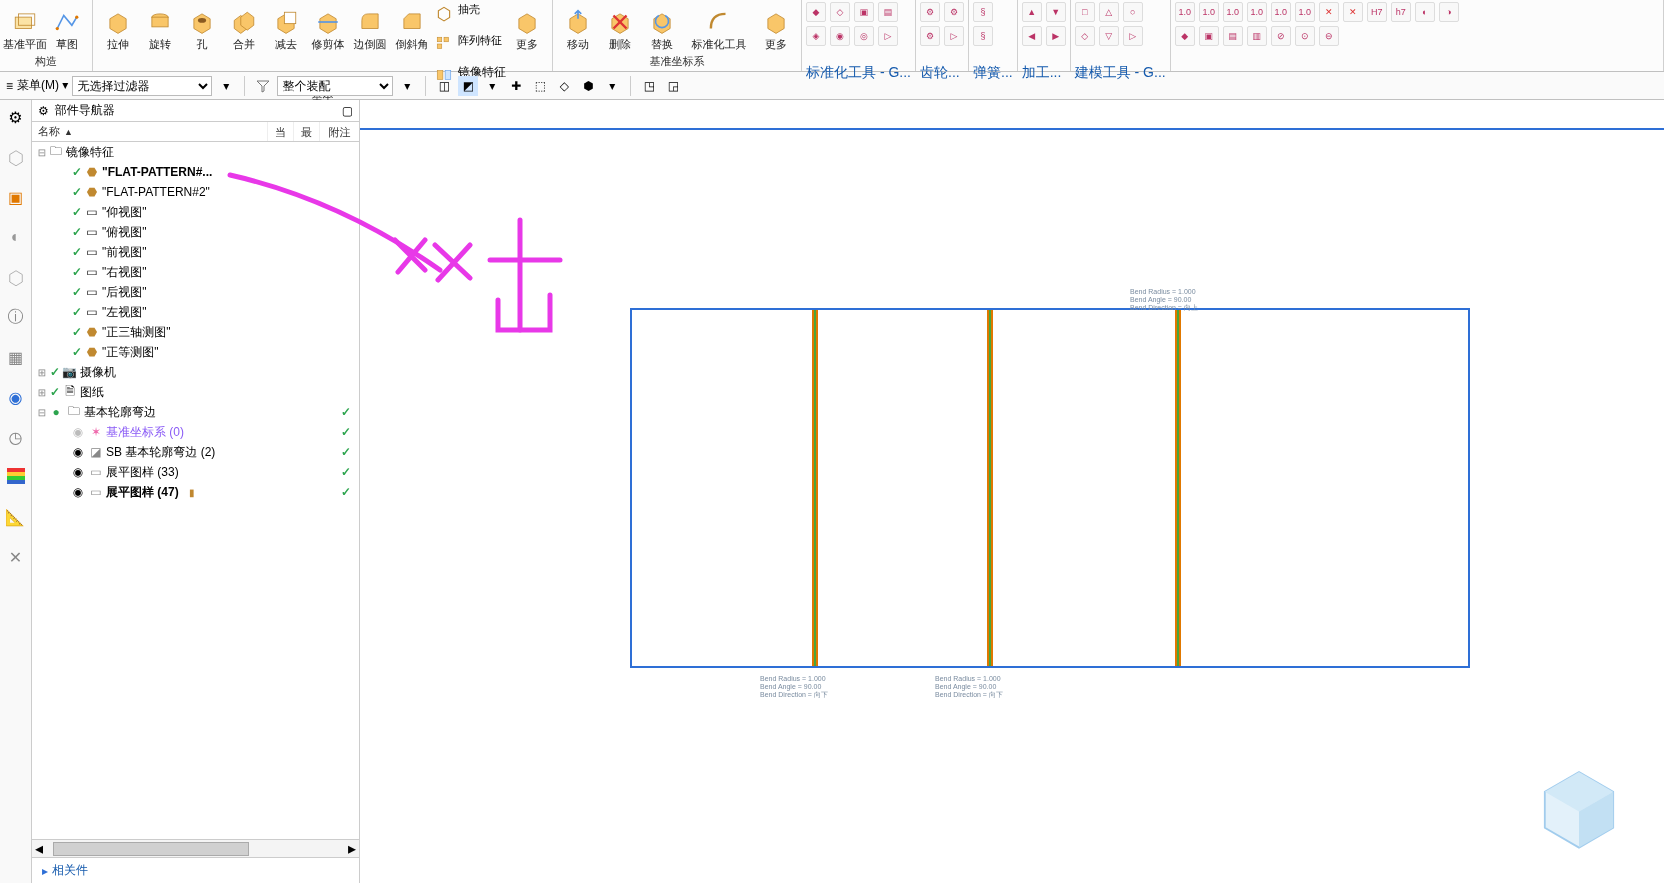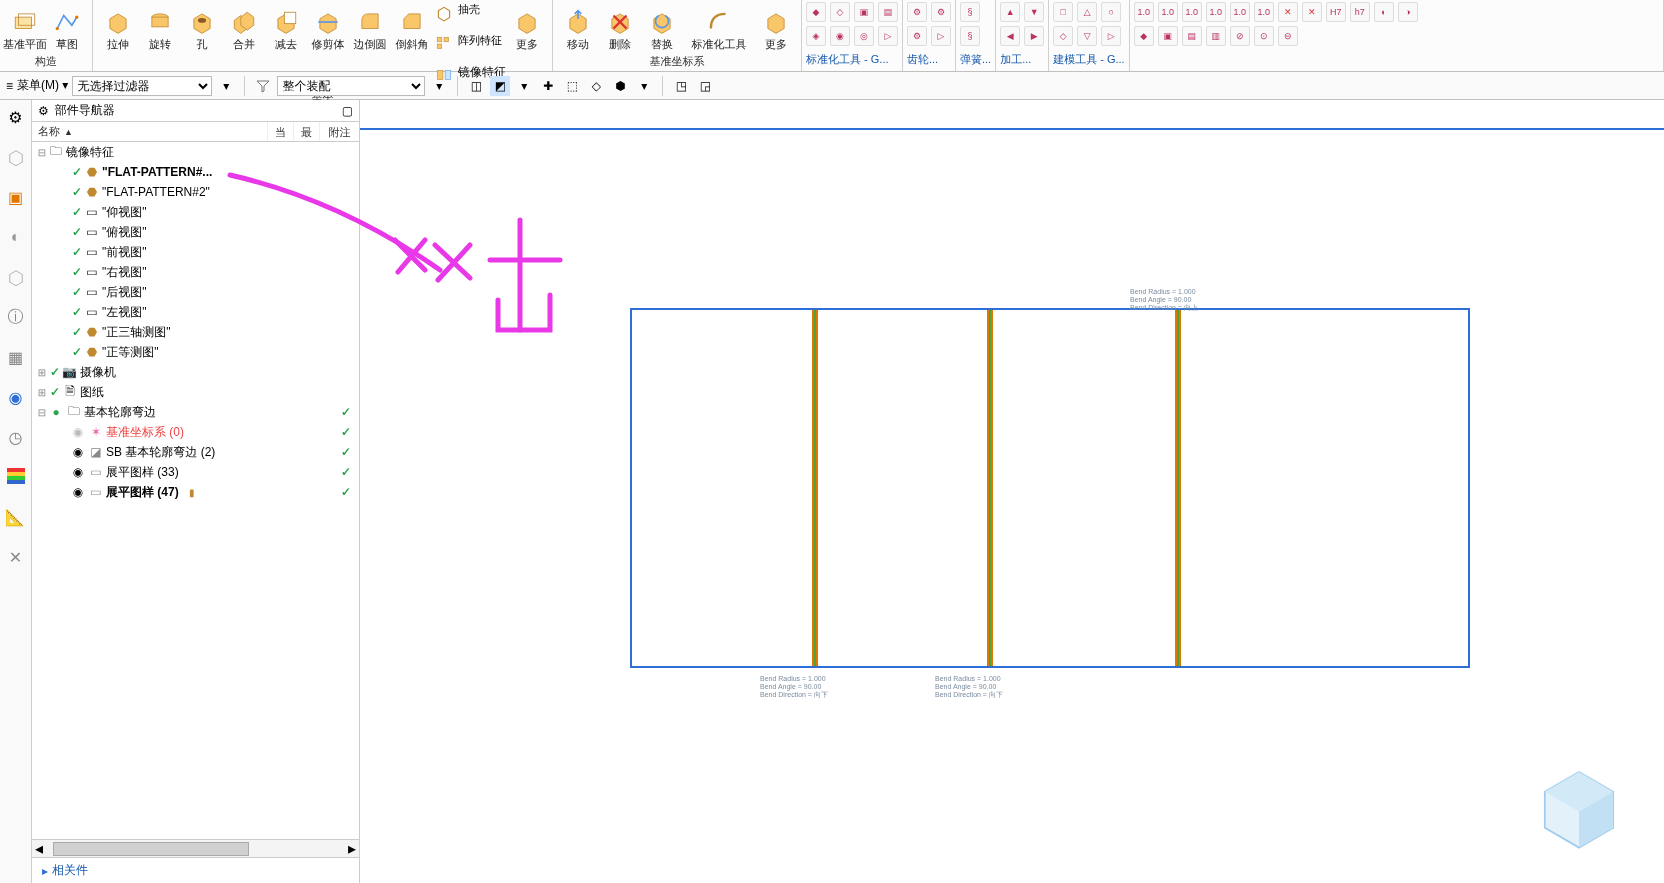--- a/index.html
+++ b/index.html
@@ -9,21 +9,21 @@
 .ribbon { display: flex; height: 72px; border-bottom: 1px solid #c0c0c0; background: #fcfcfc; }
 .ribbon-group { display: flex; flex-direction: column; border-right: 1px solid #d0d0d0; padding: 0 4px; }
 .ribbon-group-items { display: flex; flex: 1; align-items: flex-start; }
 .ribbon-group-label { text-align: center; font-size: 11px; color: #333; padding: 2px 0; }
 .rb-btn-big { display: flex; flex-direction: column; align-items: center; width: 42px; padding: 8px 0 0; cursor: pointer; }
 .rb-btn-big .ico { width: 28px; height: 28px; display: flex; align-items: center; justify-content: center; }
 .rb-btn-big .lbl { font-size: 11px; color: #222; margin-top: 2px; text-align: center; line-height: 12px; white-space: nowrap; }
 .rb-btn-small { width: 22px; height: 22px; display: flex; align-items: center; justify-content: center; cursor: pointer; }
 .rb-stack { display: flex; flex-direction: column; justify-content: center; gap: 9px; padding-top: 2px; }
 .rb-row { display: flex; gap: 3px; }
-.ribbon-tool-label { font-size: 11px; color: #155aad; margin-top: 6px; white-space: nowrap; }
+.ribbon-tool-label { font-size: 14px; color: #155aad; margin-top: 18px; white-space: nowrap; }
 .ribbon-icons-grid { display: flex; flex-direction: column; gap: 4px; padding-top: 2px; }
 .ribbon-icons-grid .row { display: flex; gap: 4px; }
 .grid-ico { width: 20px; height: 20px; background: #f8f8f8; border: 1px solid #ddd; border-radius: 2px; display:flex;align-items:center;justify-content:center;font-size:9px;color:#b36; }
 
 
 .menubar { display: flex; align-items: center; height: 28px; border-bottom: 1px solid #c0c0c0; background: #fafafa; gap: 4px; padding: 0 6px; font-size: 12px; }
 .menubar select { font-size: 12px; height: 20px; border: 1px solid #bbb; background: #fff; }
 .menubar .sep { width: 1px; height: 20px; background: #ccc; margin: 0 4px; }
 .mini-ico { width: 20px; height: 20px; display:flex;align-items:center;justify-content:center;cursor:pointer; }
 
@@ -40,21 +40,21 @@
 .navpanel-cols .c-name { flex:1; padding-left:6px; display:flex; align-items:center; gap:4px; }
 .navpanel-cols .c { width:26px; text-align:center; border-left:1px solid #eee; line-height:20px; }
 .tree { flex:1; overflow:auto; font-size:12px; }
 .tree-row { display:flex; align-items:center; height:20px; padding-left:4px; white-space:nowrap; }
 .tw { display:inline-block; width:12px; text-align:center; color:#888; cursor:pointer; font-size:10px; }
 .ck { color:#2da44e; font-weight:bold; width:14px; text-align:center; }
 .node-ico { width:16px; height:16px; display:inline-flex; align-items:center; justify-content:center; margin-right:2px; }
 .r-ck { margin-left:auto; width:26px; text-align:center; color:#2da44e; font-weight:bold; }
 .r-ck2 { width:26px; text-align:center; color:#c08830; font-size:10px; }
 .bold { font-weight:700; }
-.greyed { color:#ef4444; }
+.greyed { color:#8b5cf6; }
 .footer-sec { border-top:1px solid #ccc; font-size:12px; color:#155aad; padding:4px 10px; display:flex; align-items:center; gap:4px; }
 .scroll-x { height:18px; border-top:1px solid #ccc; background:#f4f4f4; display:flex; align-items:center; }
 .scroll-x .thumb { height:14px; background:#d0d0d0; border:1px solid #aaa; width:60%; margin-left:2%; }
 
 
 .canvas { position:absolute; left:360px; right:0; top:100px; bottom:0; background:#fff; }
 .canvas-top-line { position:absolute; left:0; right:0; top:28px; height:2px; background:#2e6fd6; }
 .sheet { position:absolute; border:2px solid #2e6fd6; background:#fff; }
 .bend { position:absolute; top:0; bottom:0; width:6px; }
 .bend .l1 { position:absolute; left:0; top:0; bottom:0; width:2px; background:#e07800; }
@@ -360,21 +360,21 @@
   <span>≡</span>
   <span><span>菜单(M)</span> ▾</span>
   <select style="width:140px"><option>无选择过滤器</option></select>
   <span class="mini-ico">▾</span>
   <span class="sep"></span>
   <span class="mini-ico">
       <svg width="16" height="16" viewBox="0 0 16 16">
         <path d="M2 3 H14 L9 8 V13 L7 14 V8 Z" fill="none" stroke="#777"></path>
       </svg>
     </span>
-  <select style="width:148px"><option>整个装配</option></select>
+  <select style="width:116px"><option>整个装配</option></select>
   <span class="mini-ico">▾</span>
   <span class="sep"></span>
   <span class="mini-ico">◫</span>
   <span class="mini-ico" style="background:#cfe5ff">◩</span>
   <span class="mini-ico">▾</span>
   <span class="mini-ico">✚</span>
   <span class="mini-ico">⬚</span>
   <span class="mini-ico">◇</span>
   <span class="mini-ico">⬢</span>
   <span class="mini-ico">▾</span>

